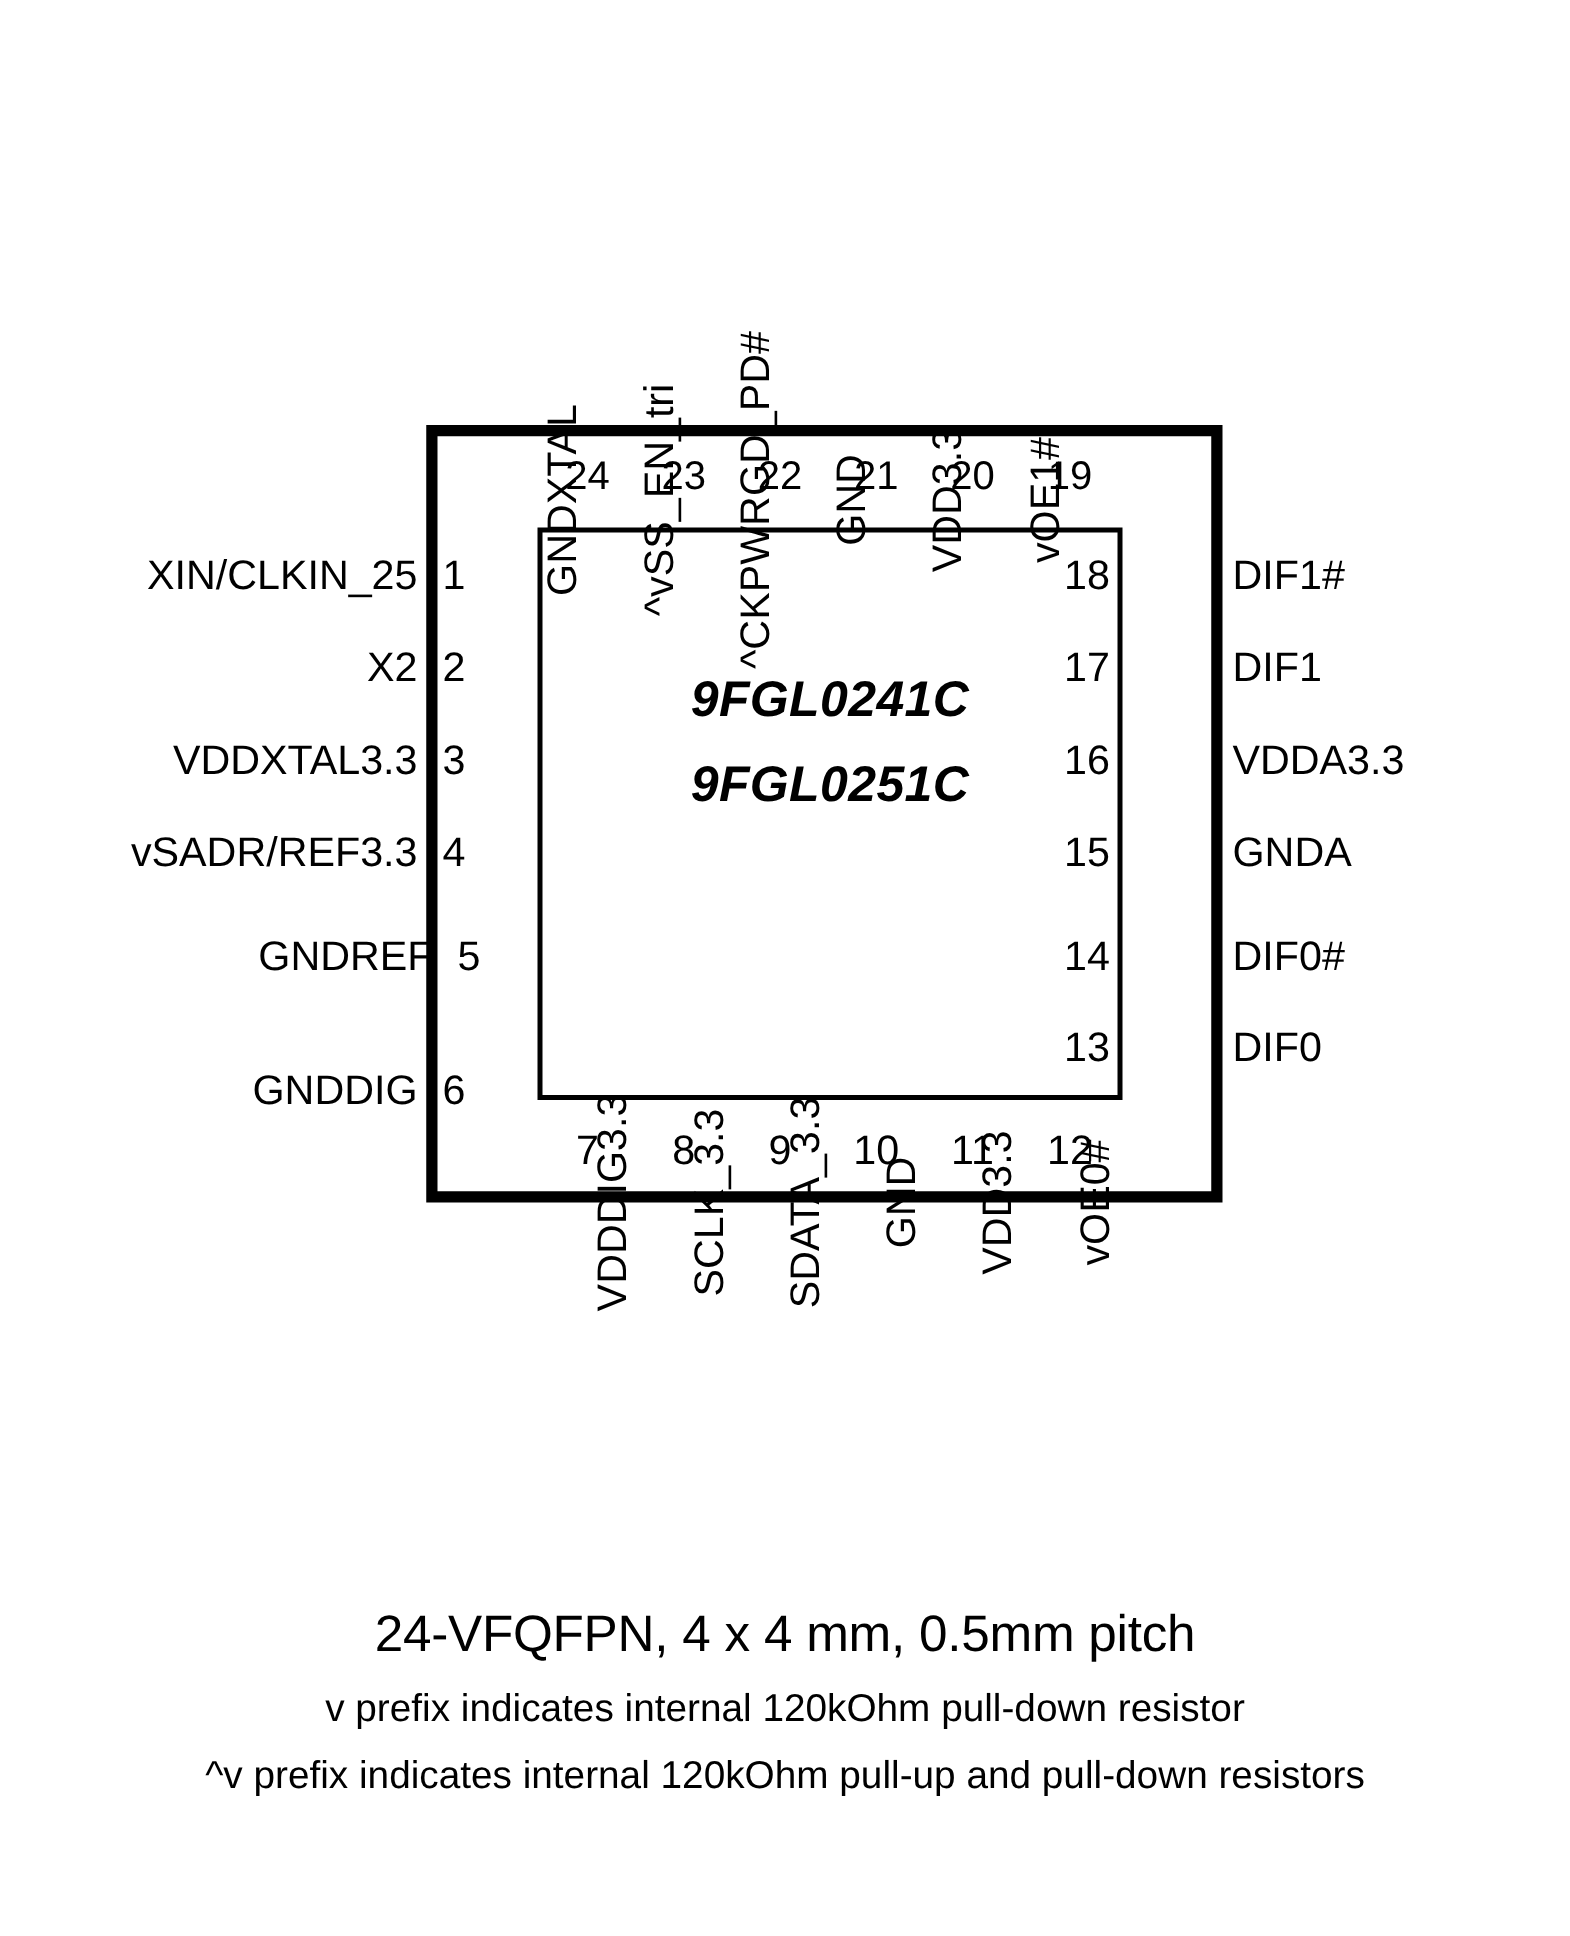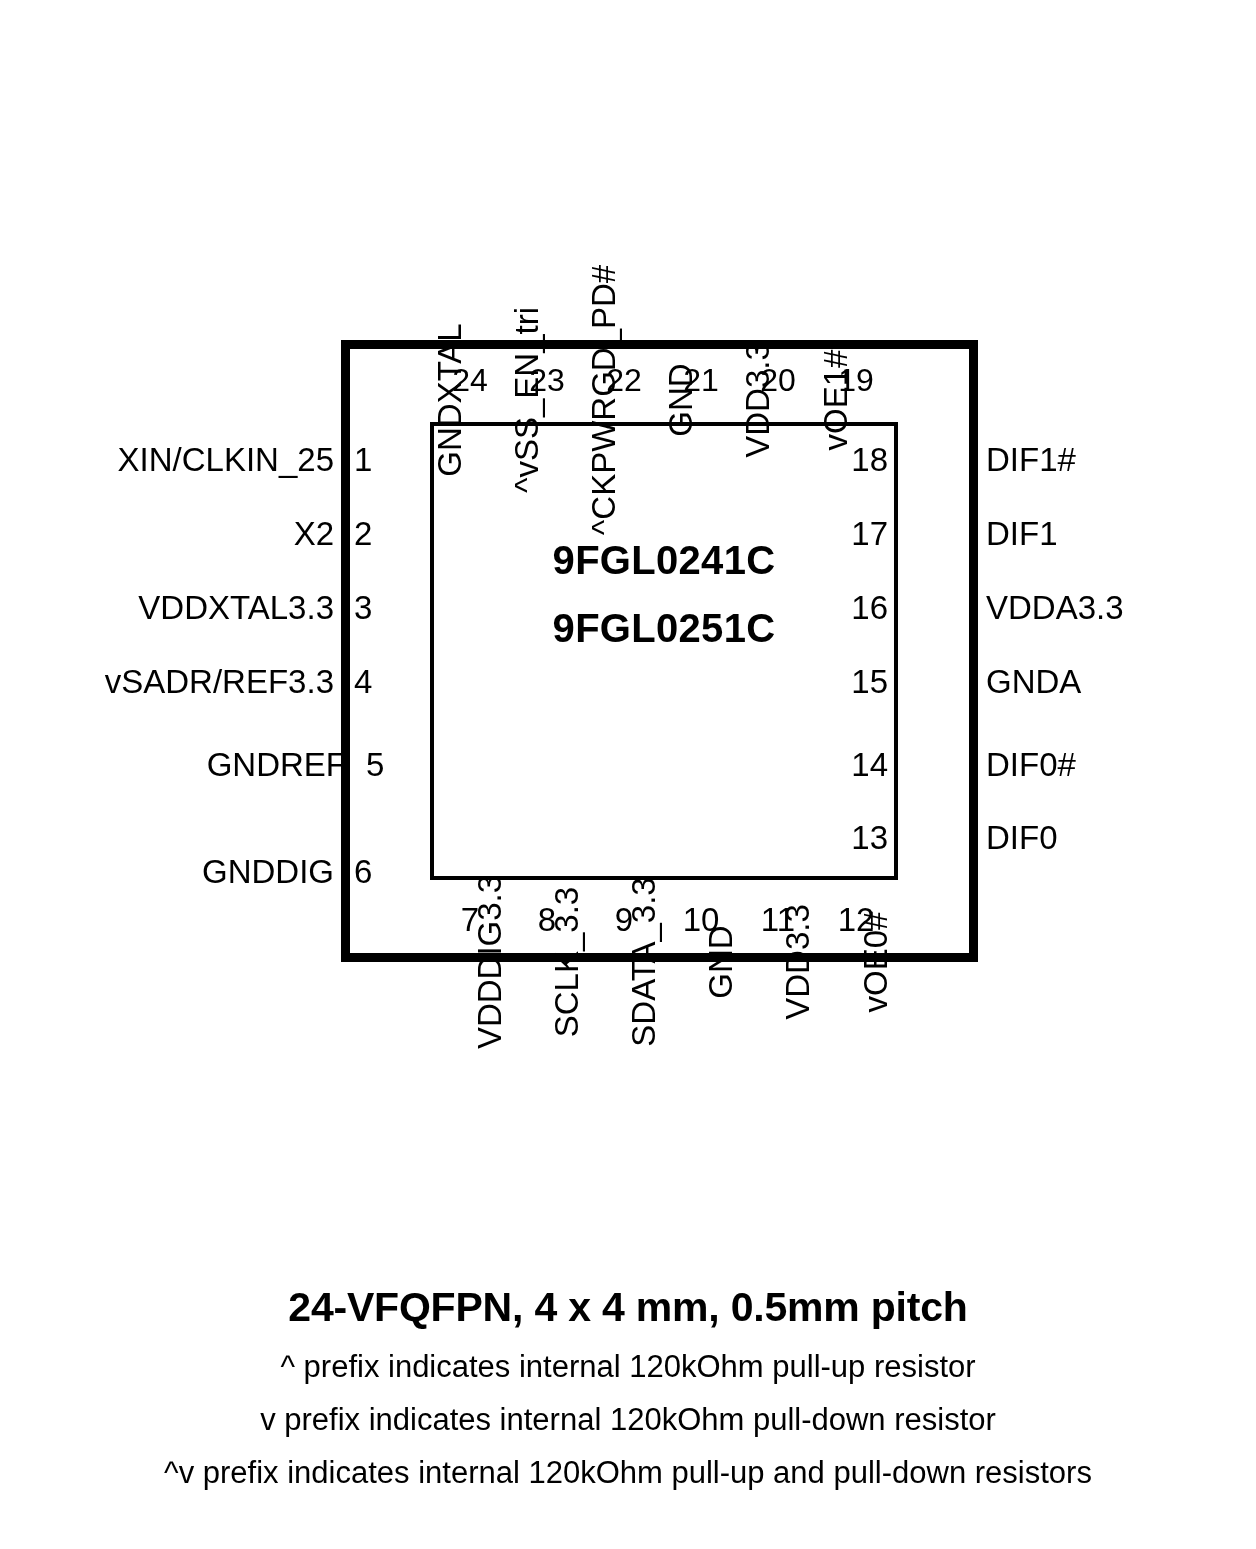--- a/index.html
+++ b/index.html
@@ -36,20 +36,21 @@
     border: 4px solid #000000;
   }
 
   
   #center-text-block {
     position: absolute;
     left: 430px;
     top: 540px;
     width: 468px;
     text-align: center;
+    font-style: italic;
   }
   #center-text-block .part-line {
     font-size: 40px;
     font-weight: bold;
     line-height: 1.0;
     letter-spacing: 0.3px;
     margin-bottom: 28px;
     white-space: nowrap;
   }
   #center-text-block .part-line:last-child { margin-bottom: 0; }
@@ -158,21 +159,21 @@
   
   #footer-block {
     position: absolute;
     left: 0;
     top: 1286px;
     width: 1256px;
     text-align: center;
   }
   #package-title {
     font-size: 41px;
-    font-weight: bold;
+    font-weight: normal;
     line-height: 1.05;
     letter-spacing: -0.2px;
     white-space: nowrap;
   }
   .footer-note {
     font-size: 31px;
     line-height: 1.0;
     margin-top: 22px;
     white-space: nowrap;
   }
@@ -283,16 +284,15 @@
   <span class="pin-num">11</span>
   <span class="pin-label-rot">VDD3.3</span>
 </div>
 <div class="bottom-pin-col" style="left:836px;top:900px;">
   <span class="pin-num">12</span>
   <span class="pin-label-rot">vOE0#</span>
 </div>
 
 <div id="footer-block">
   <div id="package-title">24-VFQFPN, 4 x 4 mm, 0.5mm pitch</div>
-  <div class="footer-note">^ prefix indicates internal 120kOhm pull-up resistor</div>
   <div class="footer-note">v prefix indicates internal 120kOhm pull-down resistor</div>
   <div class="footer-note">^v prefix indicates internal 120kOhm pull-up and pull-down resistors</div>
 </div>
 
 </body></html>

